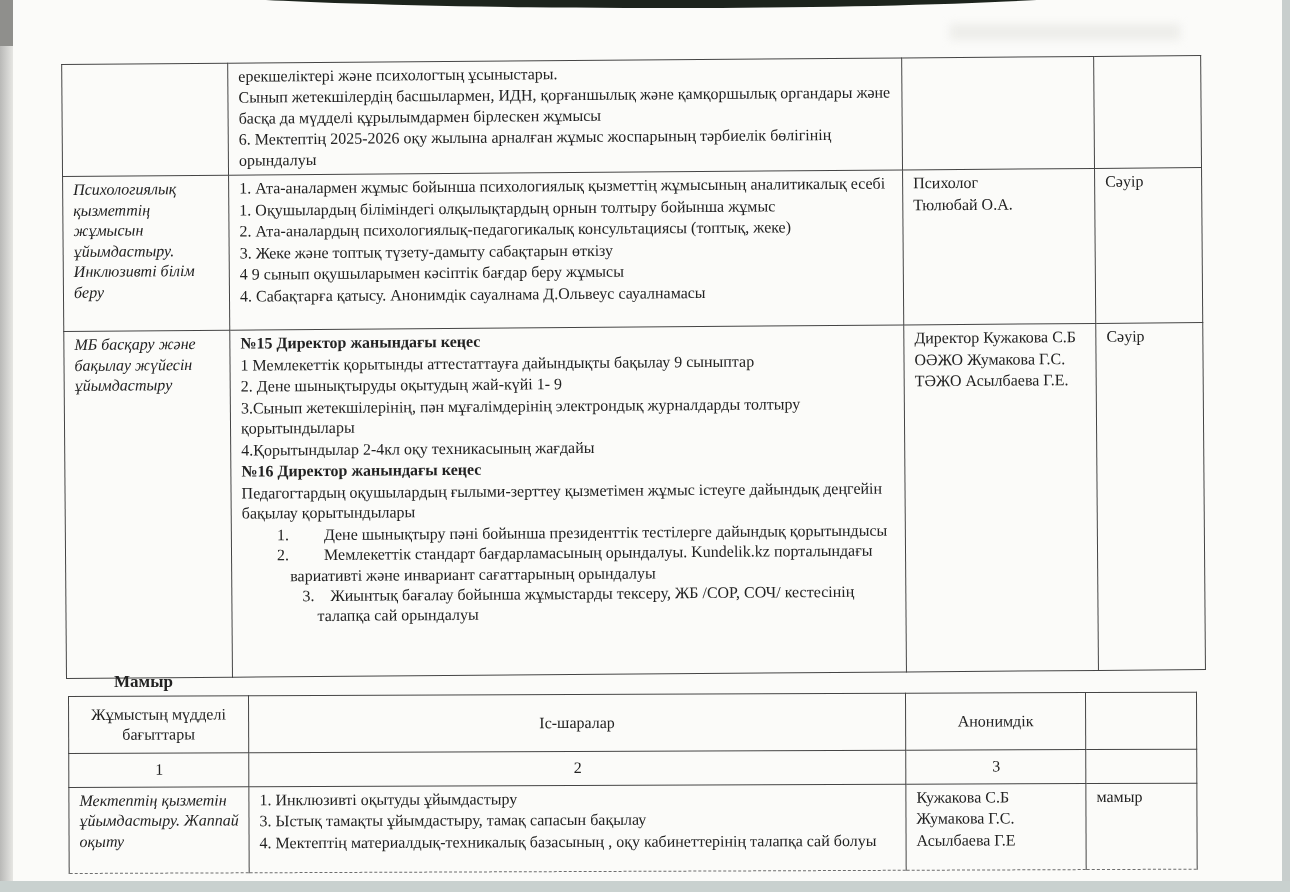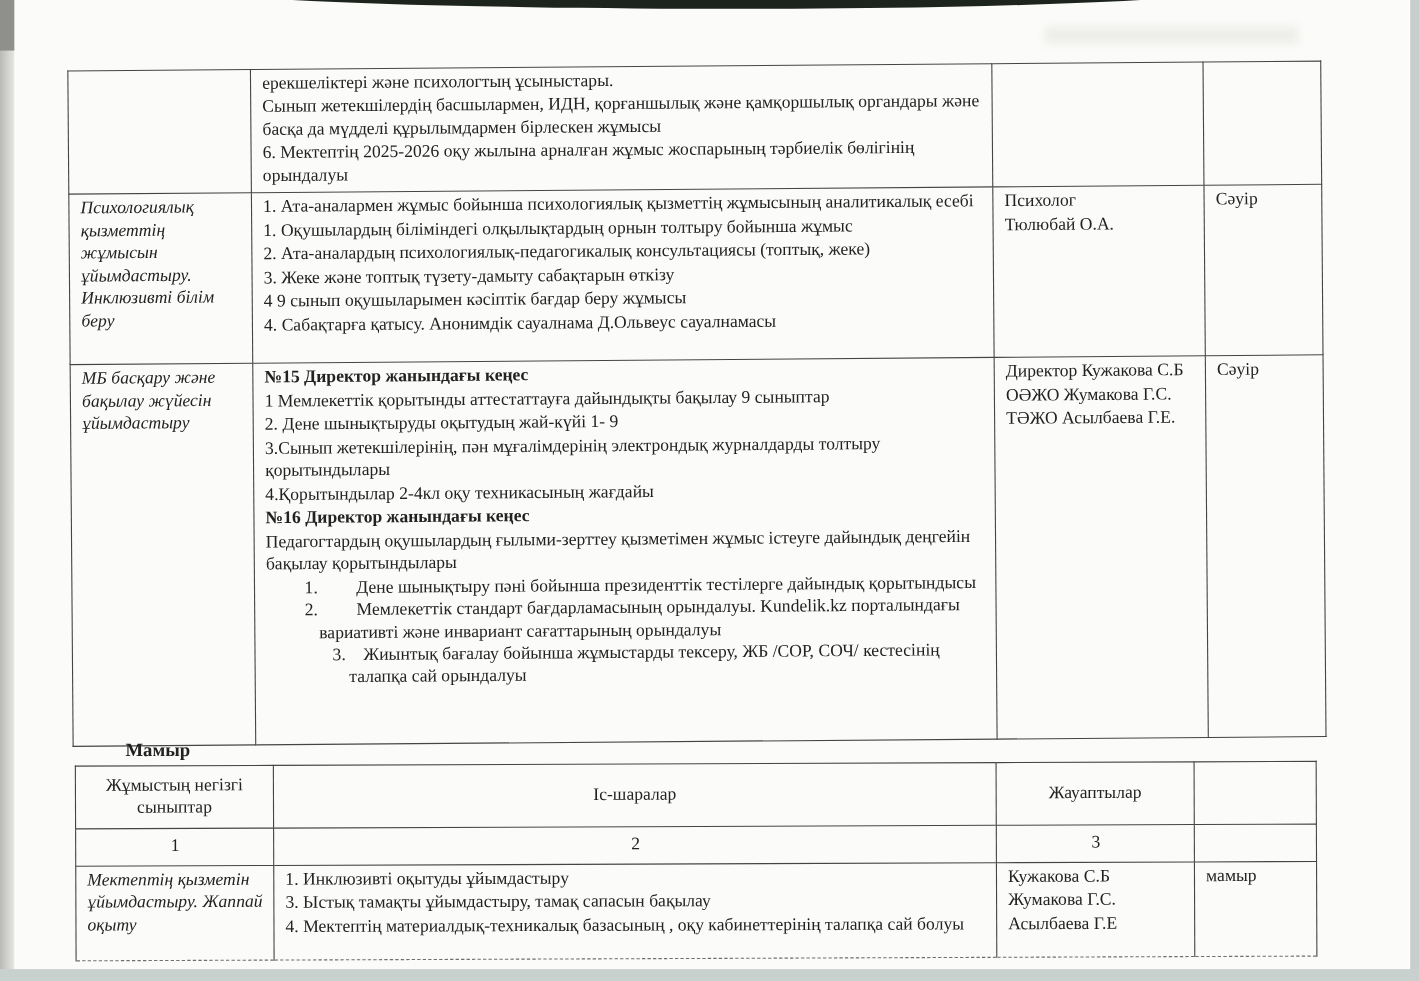--- a/index.html
+++ b/index.html
@@ -123,23 +123,23 @@
 
 <table class="t2">
   <colgroup>
     <col style="width:180px">
       <col style="width:657px">
       <col style="width:180px">
       <col style="width:111px">
   </colgroup>
   <tbody>
       <tr style="height:57px">
-    <td class="hd">Жұмыстың негізгі сыныптар</td>
+    <td class="hd">Жұмыстың мүдделі бағыттары</td>
     <td class="hd">Іс-шаралар</td>
-    <td class="hd">Жауаптылар</td>
+    <td class="hd">Анонимдік</td>
     <td class="hd"></td>
   </tr>
   <tr class="nums" style="height:34px">
     <td>1</td>
     <td>2</td>
     <td>3</td>
     <td></td>
   </tr>
   <tr class="data" style="height:86px">
     <td class="dir">

